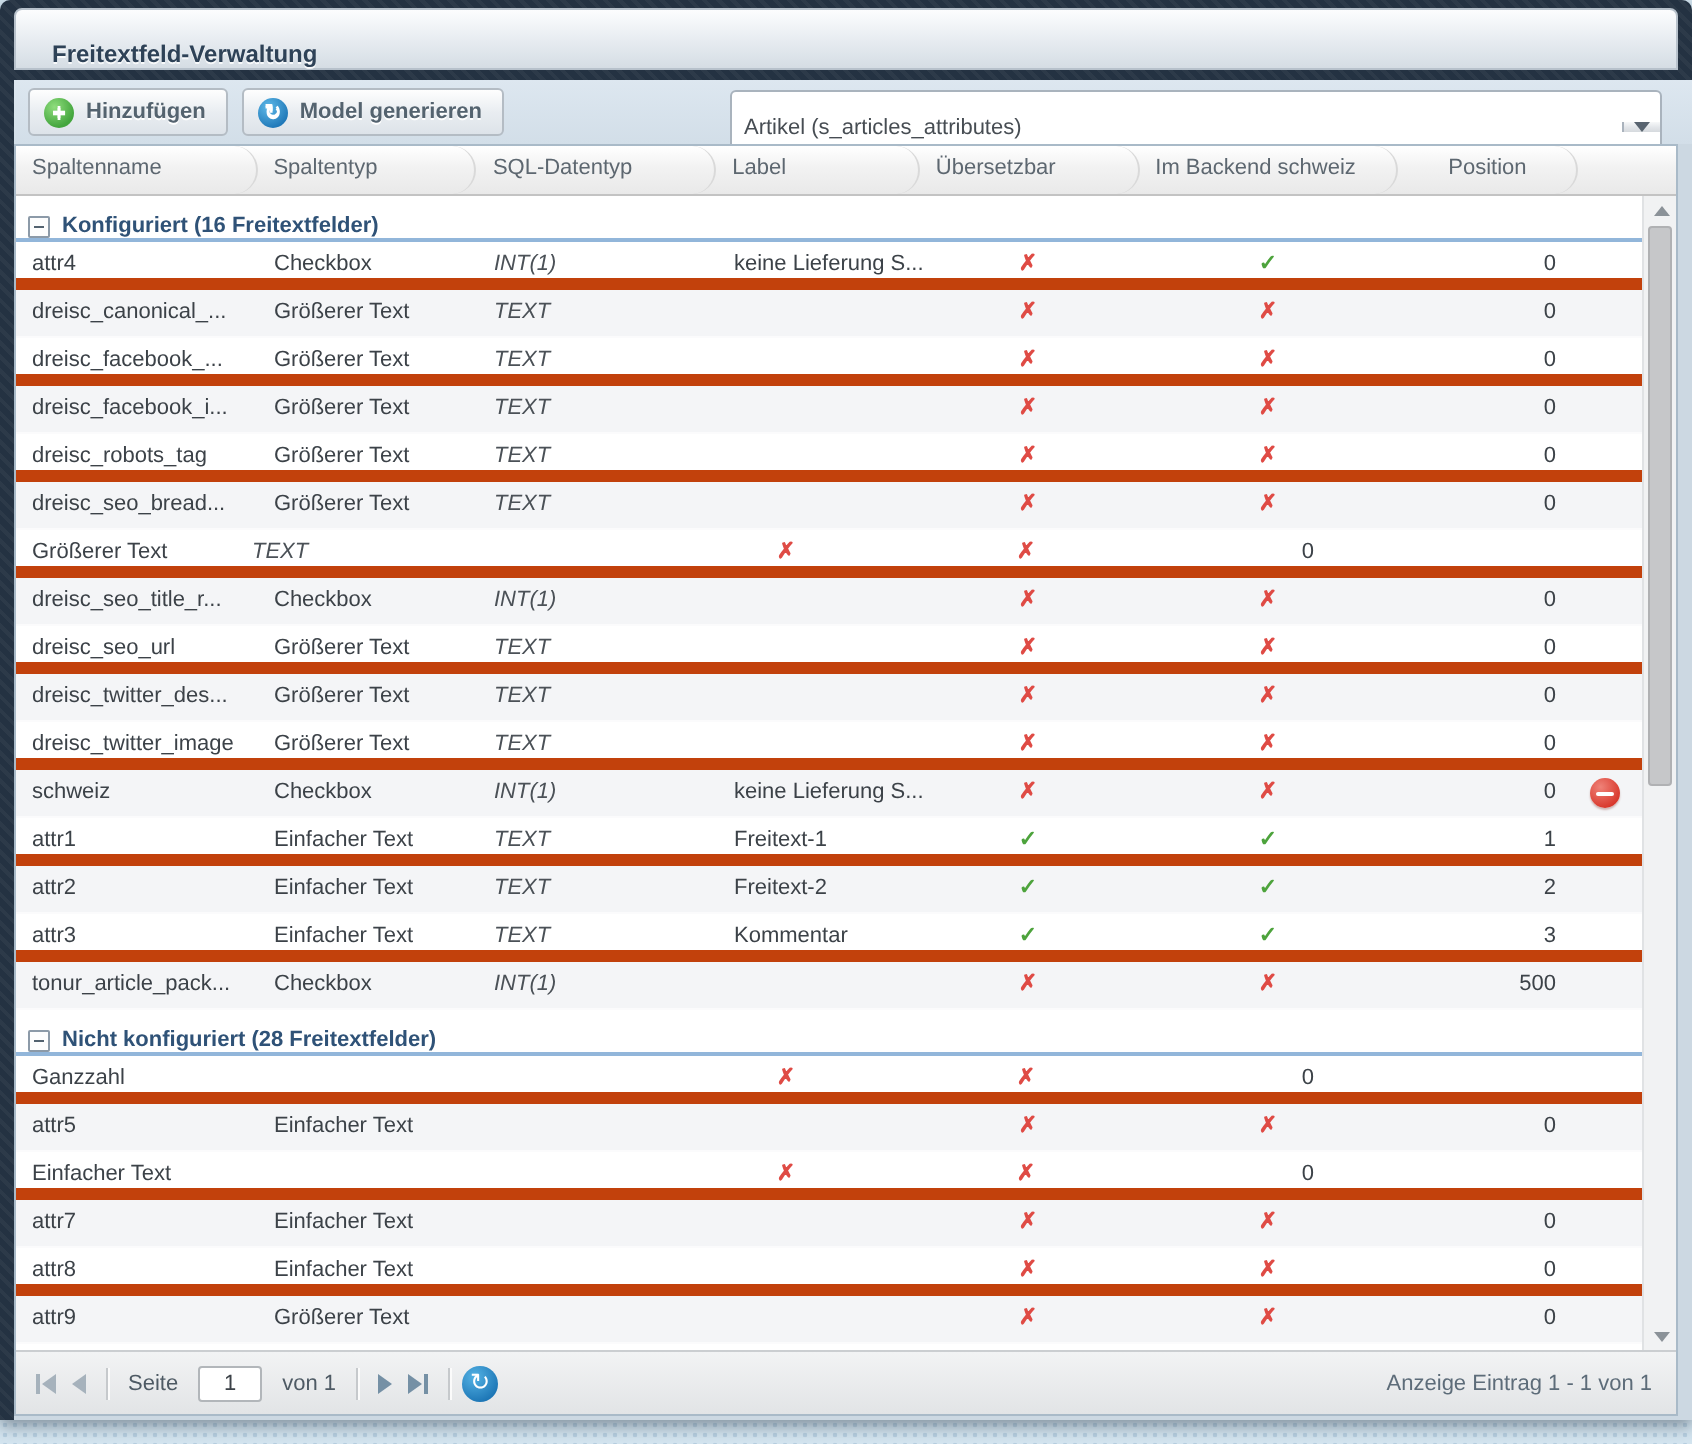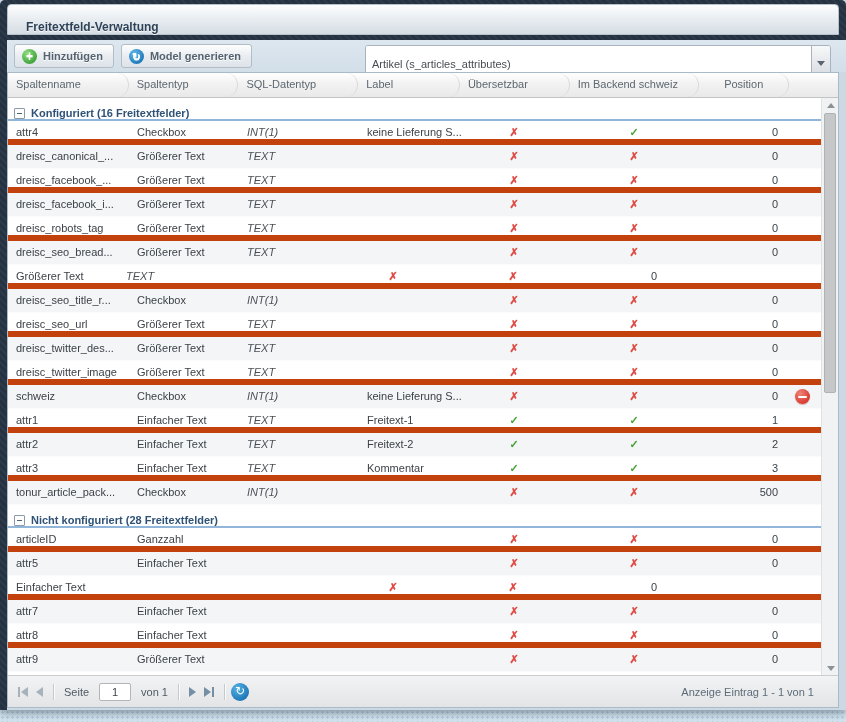--- a/index.html
+++ b/index.html
@@ -34,21 +34,21 @@
     background:radial-gradient(circle at 35% 30%, #8fdd7d, #44a63e 70%);
     color:#fff; font-size:12px; font-weight:bold; line-height:14px;
     text-align:center; display:inline-block; }
   .ico-refresh { width:15px; height:15px; border-radius:50%;
     background:radial-gradient(circle at 35% 30%, #5fb9e8, #1f78b8 75%);
     color:#fff; font-size:10px; line-height:15px; text-align:center;
     display:inline-block; }
   .table-label { margin-left:116px; font-size:11px; font-weight:bold; color:#2e4257; }
   .combo { position:absolute; left:358px; top:5px; width:466px; height:37px;
     display:flex; border:1px solid #a9b3bd; border-radius:3px; background:#fff;
-    overflow:hidden; }
+    overflow:hidden;align-items:center; }
   .combo input { flex:1; border:0; outline:none; padding:0 6px; font-size:11px;
     color:#474d53; font-family:"Liberation Sans", sans-serif; background:#fff; }
   .trigger { width:19px; border-left:1px solid #aab3bd; cursor:pointer;
     background:linear-gradient(#f7f8f9,#e2e5e9 55%,#d6dade);
     display:flex; align-items:center; justify-content:center; }
   .caret { width:0; height:0; border-left:4px solid transparent;
     border-right:4px solid transparent; border-top:5px solid #596470; }
   
   .grid { position:absolute; left:0; top:32px; width:832px; height:636px;
     border:1px solid #a9bac8; background:#fff; }
@@ -117,21 +117,21 @@
     margin:0 6px; }
   .plabel { margin:0 4px; }
   .pinput { width:32px; height:18px; border:1px solid #b2b6ba; border-radius:2px;
     text-align:center; font-size:11px; color:#3c4248; background:#fff;
     font-family:"Liberation Sans", sans-serif; margin:0 6px; outline:none; }
   .prefresh { width:18px; height:18px; border-radius:50%; border:0; cursor:pointer;
     background:radial-gradient(circle at 35% 30%, #54b2e4, #1b74b4 78%);
     color:#fff; font-size:12px; line-height:17px; text-align:center; padding:0;
     font-family:"DejaVu Sans", sans-serif; }
   .pspacer { flex:1; }
-  .pstatus { margin-right:24px; color:#5d6c79; }
+  .pstatus { margin-right:12px; color:#5d6c79; }
   .win-bottom { position:absolute; left:0; right:0; bottom:0; height:3px; }
 </style>
 </head>
 <body>
 
 <div class="desktop">
   <div class="window">
 
     <div class="titlebar">
       <span class="title">Freitextfeld-Verwaltung</span>
@@ -331,21 +331,20 @@
                 <div class="cell c4"><span class="ico crs">✗</span></div>
                 <div class="cell c5"><span class="ico crs">✗</span></div>
                 <div class="cell c6">500</div>
                 <div class="cell c7"></div>
               </div>
               <div class="grphead">
                 <span class="grpico"></span>
                 <span class="grplabel">Nicht konfiguriert (28 Freitextfelder)</span>
               </div>
               <div class="row">
-                <div class="cell c0">articleID</div>
                 <div class="cell c1">Ganzzahl</div>
                 <div class="cell c2"></div>
                 <div class="cell c3"></div>
                 <div class="cell c4"><span class="ico crs">✗</span></div>
                 <div class="cell c5"><span class="ico crs">✗</span></div>
                 <div class="cell c6">0</div>
                 <div class="cell c7"></div>
               </div>
               <div class="row alt">
                 <div class="cell c0">attr5</div>

